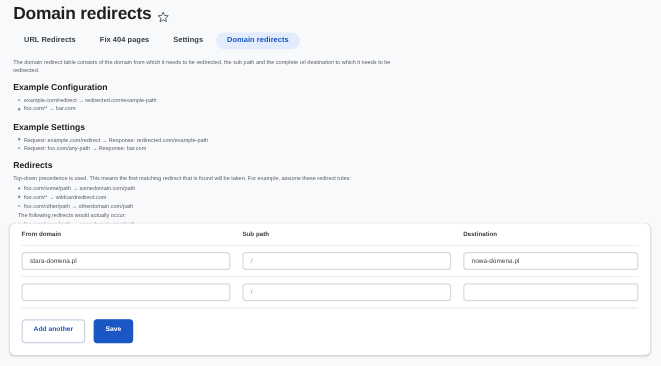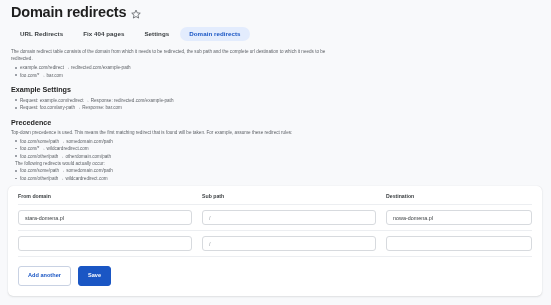--- a/index.html
+++ b/index.html
@@ -223,32 +223,33 @@
     <div class="tab">URL Redirects</div>
     <div class="tab">Fix 404 pages</div>
     <div class="tab">Settings</div>
     <div class="tab active">Domain redirects</div>
   </div>
 
   <div class="content">
 
     <p class="desc">The domain redirect table consists of the domain from which it needs to be redirected, the sub path and the complete url destination to which it needs to be redirected.</p>
 
+    <div class="section-title">Example Configuration</div>
     <ul class="bullets">
       <li>example.com/redirect → redirected.com/example-path</li>
       <li>foo.com/* → bar.com</li>
     </ul>
 
     <div class="section-title">Example Settings</div>
     <ul class="bullets">
       <li>Request: example.com/redirect → Response: redirected.com/example-path</li>
       <li>Request: foo.com/any-path → Response: bar.com</li>
     </ul>
 
-    <div class="section-title">Precedence</div>
+    <div class="section-title">Redirects</div>
     <p class="precedence-intro">Top-down precedence is used. This means the first matching redirect that is found will be taken. For example, assume these redirect rules:</p>
     <ul class="bullets">
       <li>foo.com/some/path → somedomain.com/path</li>
       <li>foo.com/* → wildcardredirect.com</li>
       <li>foo.com/other/path → otherdomain.com/path</li>
     </ul>
     <p class="note-line">The following redirects would actually occur:</p>
     <ul class="bullets">
       <li>foo.com/some/path → somedomain.com/path</li>
       <li>foo.com/other/path → wildcardredirect.com</li>

